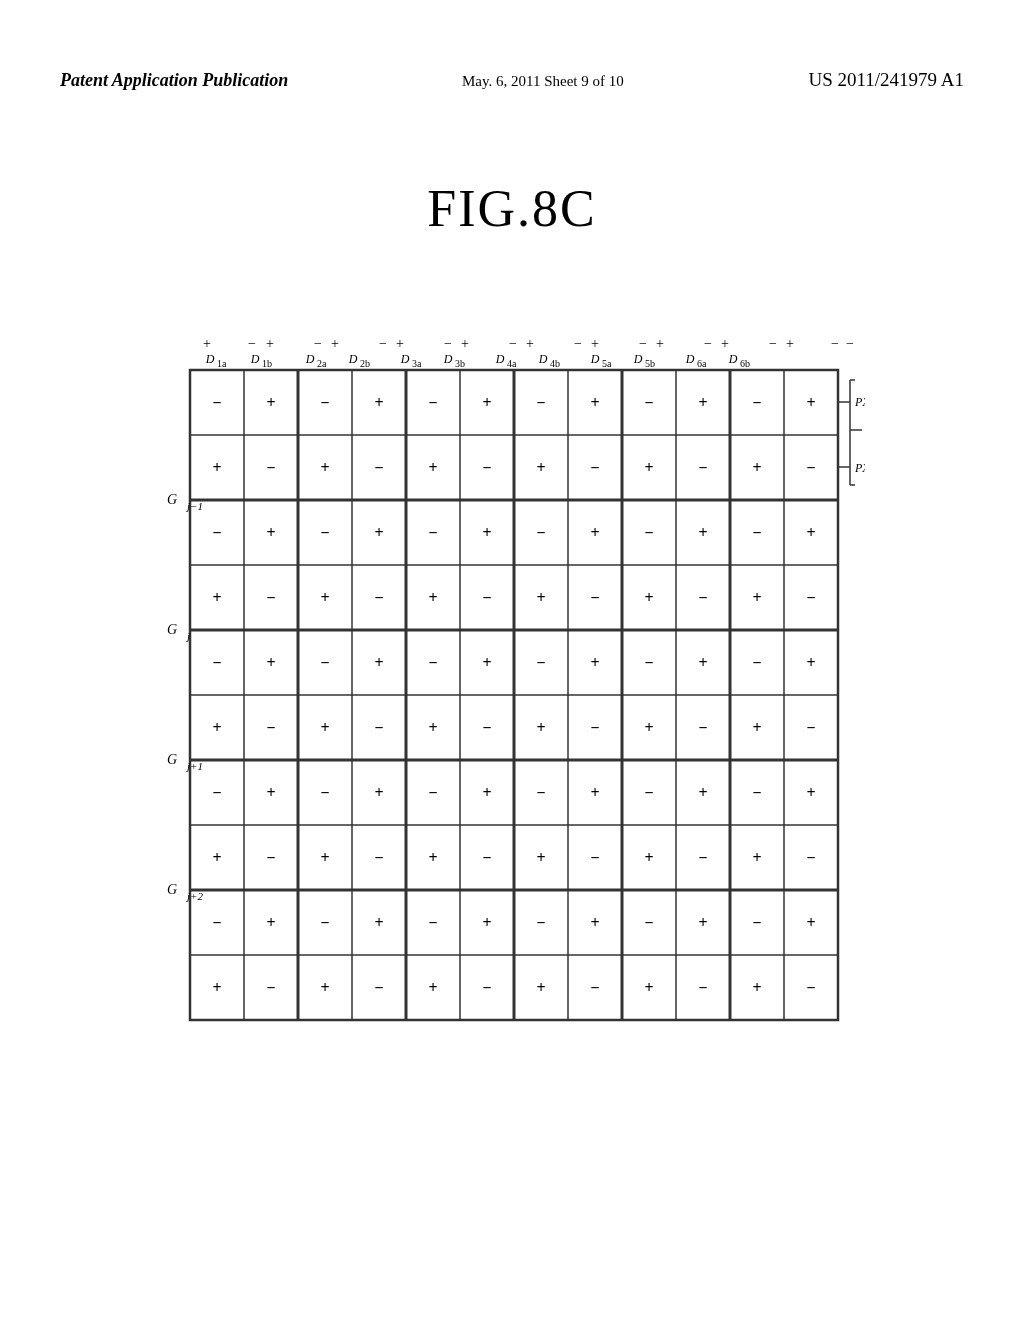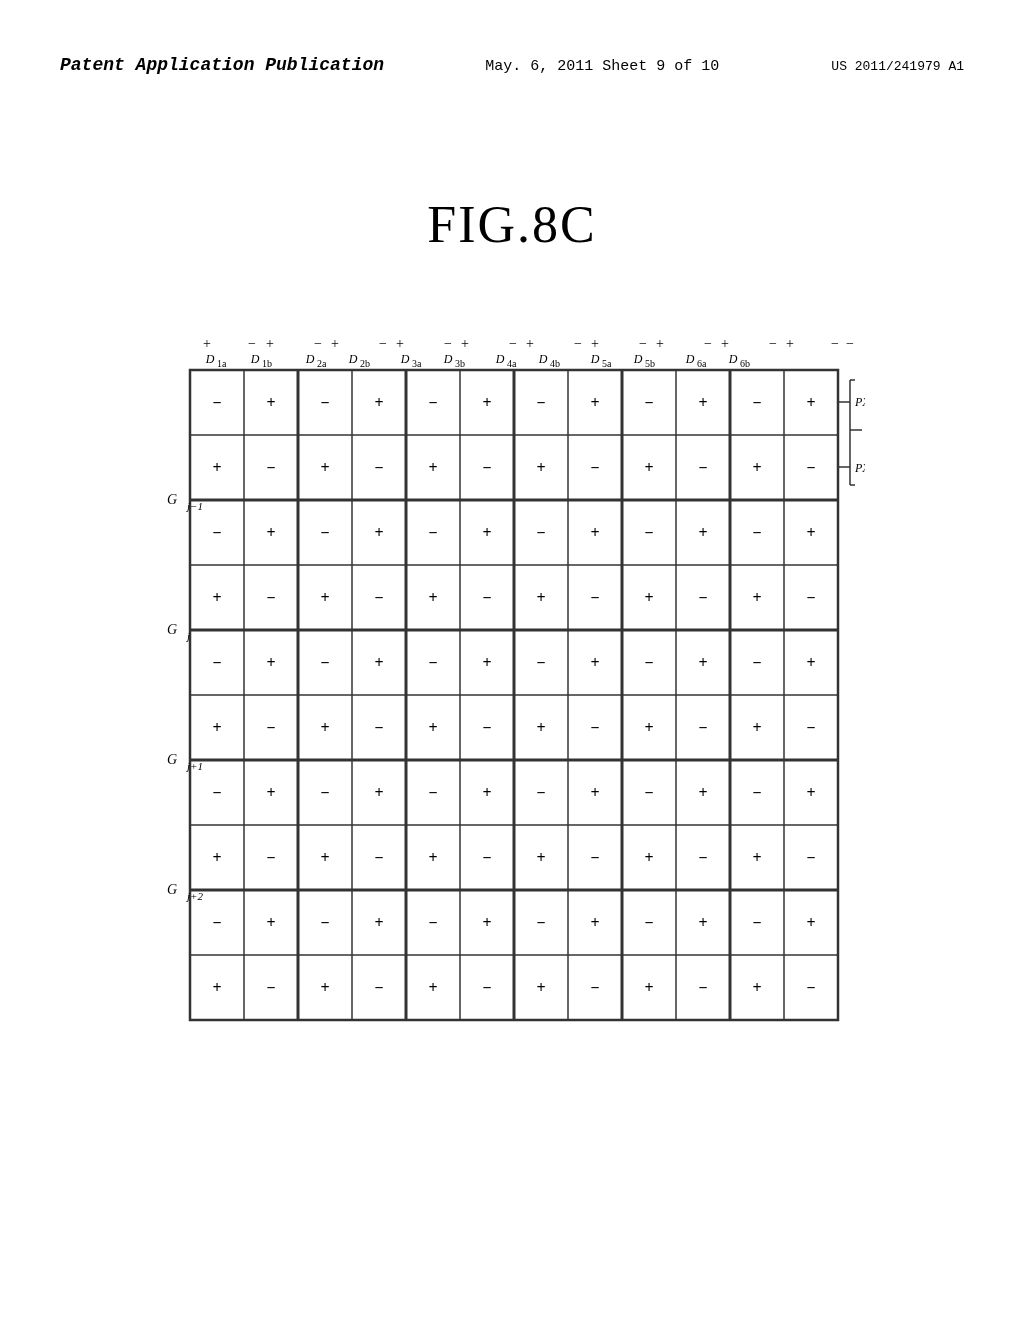--- a/index.html
+++ b/index.html
@@ -8,46 +8,45 @@
       height: 1320px;
       background: #fff;
       font-family: 'Times New Roman', Times, serif;
       position: relative;
       overflow: hidden;
     }
 
     
     .header {
       position: absolute;
-      top: 55px;
+      top: 69px;
       left: 0;
       right: 0;
       display: flex;
       justify-content: space-between;
       padding: 0 60px;
       align-items: baseline;
-      font-family: Liberation Mono, monospace;
     }
     .header-left {
       font-size: 18px;
       font-weight: bold;
       font-style: italic;
     }
     .header-center {
       font-size: 15px;
     }
     .header-right {
-      font-size: 13px;
+      font-size: 19px;
       margin-left: 11px;
     }
 
     
     .fig-title {
       position: absolute;
-      top: 195px;
+      top: 179px;
       left: 0;
       right: 0;
       text-align: center;
       font-size: 52px;
       font-weight: normal;
       letter-spacing: 2px;
     }
 
     
     .diagram {

